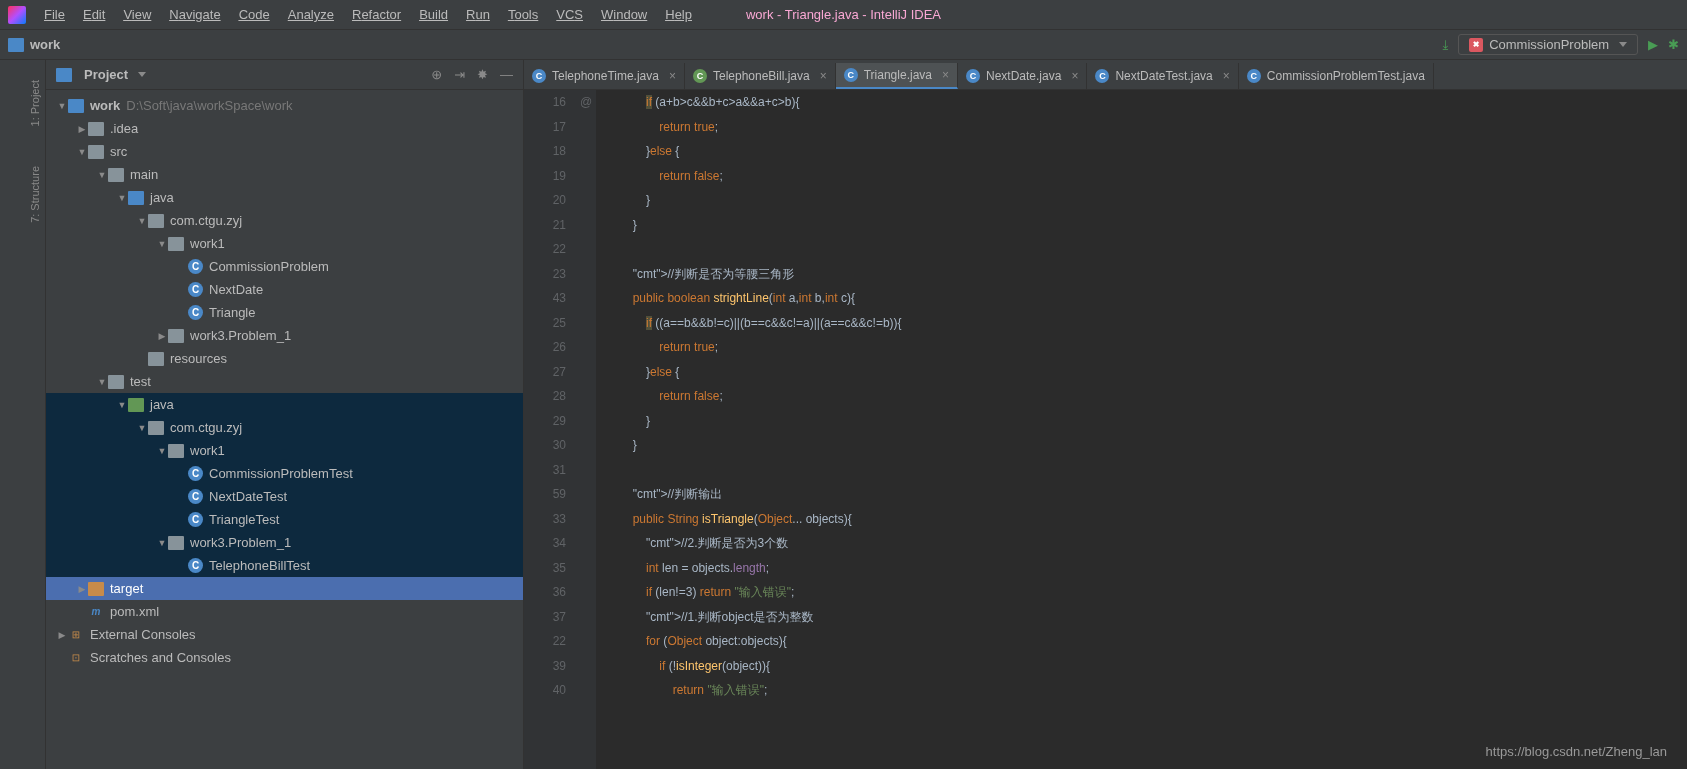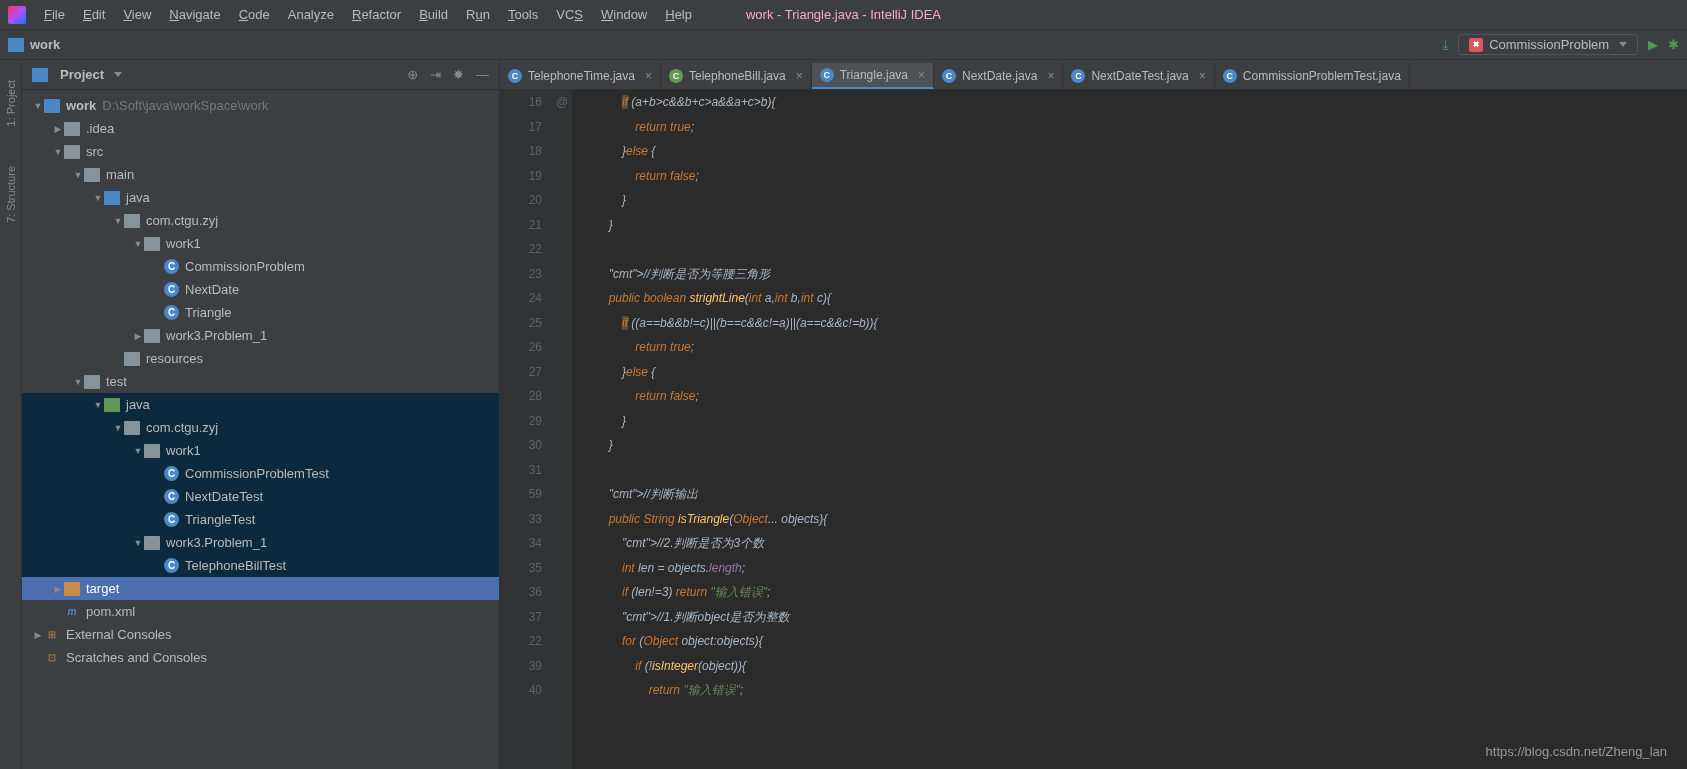--- a/index.html
+++ b/index.html
@@ -1,26 +1,26 @@
 <!DOCTYPE html>
 <html><head>
 <meta charset="utf-8">
 <style>
 * { margin:0; padding:0; box-sizing:border-box; font-family:"Segoe UI",Arial,sans-serif; }
 body { background:#3c3f41; color:#bbbbbb; font-size:13px; overflow:hidden; width:1687px; height:769px; position:relative; }
 .menubar { height:30px; background:#3c3f41; display:flex; align-items:center; padding:0 8px; gap:2px; border-bottom:1px solid #323232; }
 .app-icon { width:18px; height:18px; background:linear-gradient(135deg,#fe315d,#b14fff,#087cfa); border-radius:2px; margin-right:8px; }
-.menu-item { padding:4px 8px; cursor:pointer; color:#bbbbbb; }
+.menu-item { padding:4px 8px; cursor:pointer; color:#bbbbbb;text-decoration:underline; }
 .menu-item u { text-decoration:underline; }
 .title-text { margin-left:auto; margin-right:auto; color:#f9a8d4; position:absolute; left:50%; transform:translateX(-50%); }
 .toolbar { height:30px; background:#3c3f41; display:flex; align-items:center; padding:0 8px; border-bottom:1px solid #323232; }
 .breadcrumb { color:#bbbbbb; font-weight:bold; }
 .right-tools { margin-left:auto; display:flex; align-items:center; gap:10px; }
 .run-config { background:#3c3f41; border:1px solid #555; padding:2px 10px; border-radius:3px; display:flex; align-items:center; gap:6px; }
-.main { display:flex; height:calc(100% - 60px); }
+.main { display:flex; height:calc(100% - 60px);padding-left:24px; }
 .left-gutter { width:22px; background:#3c3f41; border-right:1px solid #323232; display:flex; flex-direction:column; align-items:center; padding-top:20px; gap:40px; }
 .vertical-text { writing-mode:vertical-rl; transform:rotate(180deg); font-size:11px; color:#8a8a8a; cursor:pointer; }
 .project-panel { width:478px; background:#3c3f41; border-right:1px solid #323232; display:flex; flex-direction:column; }
 .panel-header { height:30px; display:flex; align-items:center; padding:0 10px; border-bottom:1px solid #323232; background:#3c3f41; }
 .panel-title { display:flex; align-items:center; gap:6px; font-weight:bold; }
 .panel-actions { margin-left:auto; display:flex; gap:12px; color:#8a8a8a; }
 .panel-actions span { cursor:pointer; }
 .tree { flex:1; overflow:auto; padding:4px 0; }
 .tree-row { display:flex; align-items:center; height:23px; padding-left:10px; cursor:pointer; white-space:nowrap; }
 .tree-row.sel { background:#4b6eaf; color:#fff; }
@@ -37,21 +37,21 @@
 .tabs { height:30px; display:flex; align-items:flex-end; background:#3c3f41; border-bottom:1px solid #323232; overflow:hidden; }
 .tab { height:26px; display:flex; align-items:center; padding:0 8px; gap:6px; background:#3c3f41; cursor:pointer; border-right:1px solid #323232; font-size:12px; }
 .tab.active { background:#4e5254; border-bottom:2px solid #4a88c7; }
 .tab .close { color:#8a8a8a; margin-left:4px; }
 .tab-icon { width:14px; height:14px; background:#4a88c7; border-radius:50%; display:flex; align-items:center; justify-content:center; color:#fff; font-size:9px; font-weight:bold; }
 .tab-icon.green { background:#629755; }
 .tab-icon.bug { background:#db5860; border-radius:2px; }
 .code-area { flex:1; display:flex; overflow:hidden; font-family:"Consolas","Courier New",monospace; font-size:12px; line-height:24.5px; }
 .gutter { width:52px; background:#313335; text-align:right; padding:0 10px 0 0; color:#606366; }
 .gutter2 { width:20px; background:#313335; color:#606366; text-align:center; }
-.code { flex:1; background:#2b2b2b; padding-left:10px; color:#a9b7c6; white-space:pre; overflow:hidden;font-style:italic; }
+.code { flex:1; background:#2b2b2b; padding-left:10px; color:#a9b7c6; white-space:pre; overflow:hidden; }
 .kw { color:#cc7832; }
 .str { color:#6a8759; }
 .mth { color:#ffc66d; }
 .hl-if { background:#52503a; color:#cc7832; }
 .watermark { position:absolute; bottom:10px; right:20px; color:#999; font-size:13px; }
 .arrow-down { display:inline-block; width:0; height:0; border-left:4px solid transparent; border-right:4px solid transparent; border-top:5px solid #8a8a8a; margin-left:4px; }
 </style>
 </head>
 <body>
 
@@ -265,21 +265,21 @@
     <div class="code-area">
       <div class="gutter" id="gutter">
           <div>16</div>
           <div>17</div>
           <div>18</div>
           <div>19</div>
           <div>20</div>
           <div>21</div>
           <div>22</div>
           <div>23</div>
-          <div>24</div>
+          <div>43</div>
           <div>25</div>
           <div>26</div>
           <div>27</div>
           <div>28</div>
           <div>29</div>
           <div>30</div>
           <div>31</div>
           <div>59</div>
           <div>33</div>
           <div>34</div>

